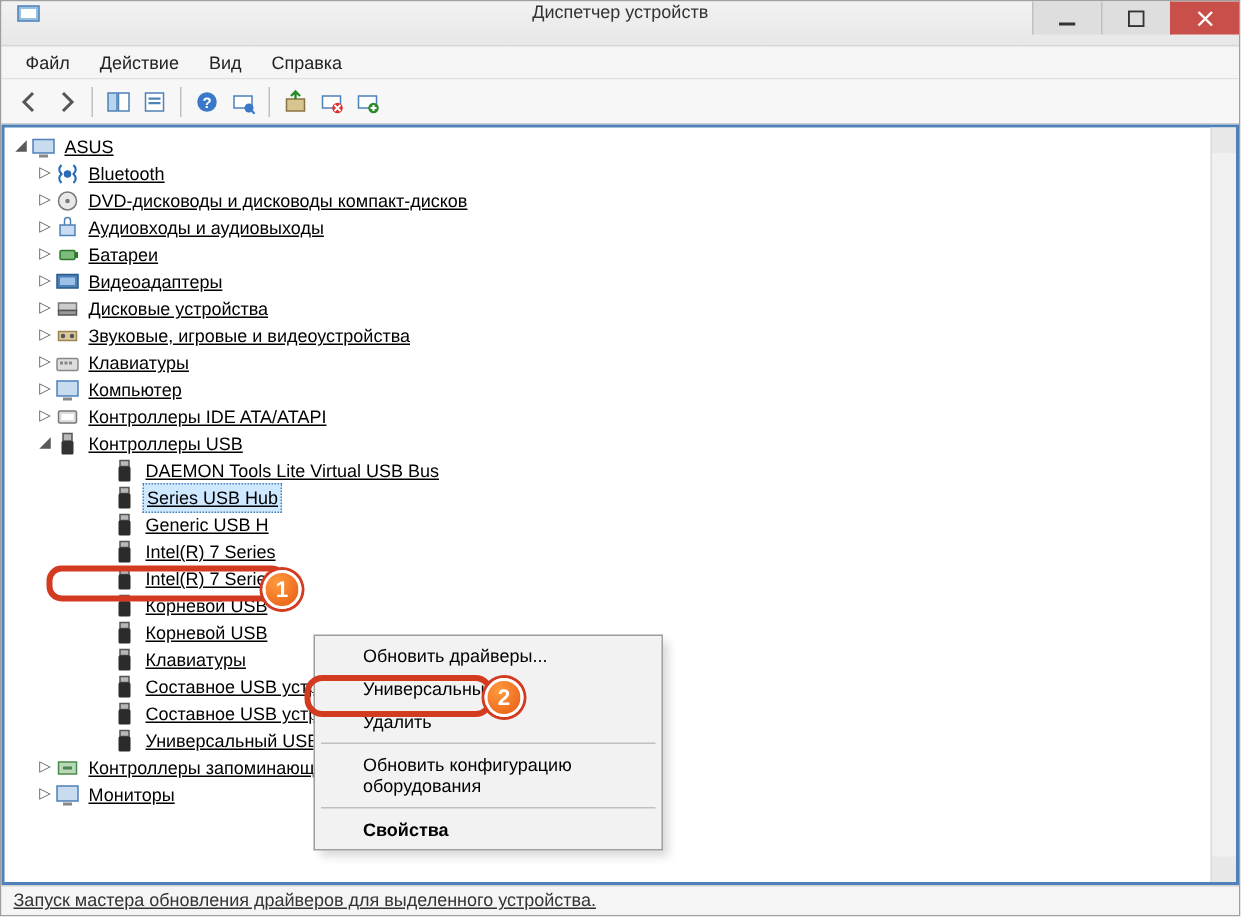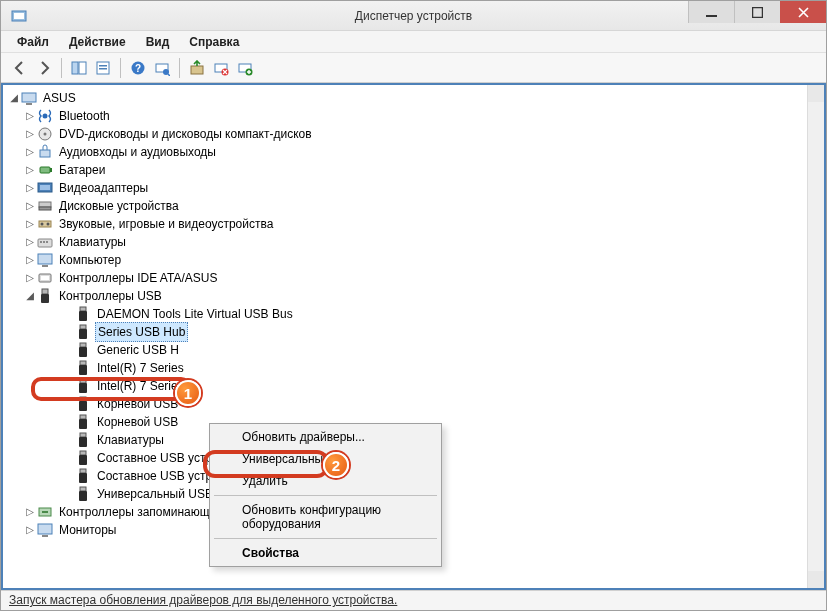--- a/index.html
+++ b/index.html
@@ -16,21 +16,21 @@
     border: 1px solid #9f9f9f;
     background: #fff;
     position: relative;
     display: flex; flex-direction: column;
   }
   
   .titlebar {
     height: 30px;
     background: linear-gradient(#f2f2f2, #e7e7e7);
     border-bottom: 1px solid #d6d6d6;
-    display: flex; align-items: center;
+    display: flex; 
     position: relative;
   }
   .titlebar .app-icon {
     width: 16px; height: 16px;
     margin: 0 8px 0 10px;
   }
   .titlebar .title {
     position: absolute;
     left: 0; right: 0;
     text-align: center;
@@ -57,21 +57,20 @@
     height: 22px;
     display: flex; align-items: center;
     padding: 0 6px;
     background: #f5f5f5;
     border-bottom: 1px solid #e0e0e0;
   }
   .menubar .menu {
     padding: 2px 10px;
     cursor: pointer;
     color: #222;
-    font-weight: bold;
   }
   
   .toolbar {
     height: 30px;
     display: flex; align-items: center;
     padding: 2px 8px;
     background: #f7f7f7;
     border-bottom: 1px solid #cfcfcf;
     gap: 2px;
   }
@@ -129,21 +128,21 @@
   .node .ico {
     width: 16px; height: 16px;
     margin-right: 4px;
     display: inline-flex; align-items: center; justify-content: center;
   }
   .node.selected .label-box {
     background: #cee8ff;
     border: 1px dotted #4d81b8;
     padding: 0 2px;
   }
-  .label-box { padding: 0 2px; }
+  .label-box { padding: 0 2px; text-decoration: underline; }
   .children { padding-left: 18px; }
   
   .lvl1 { padding-left: 2px; }
   
   .ctx-menu {
     position: absolute;
     left: 206px; top: 338px;
     width: 233px;
     background: #f2f2f2;
     border: 1px solid #a0a0a0;
@@ -413,21 +412,21 @@
     <span class="label-box">Компьютер</span>
           </div>
           <div class="node">
     <span class="twisty">▷</span>
     <span class="ico">
               <svg viewBox="0 0 16 16">
                 <rect x="2" y="4" width="12" height="8" rx="1" fill="#ddd" stroke="#777"></rect>
                 <rect x="4" y="6" width="8" height="4" fill="#fff"></rect>
               </svg>
             </span>
-    <span class="label-box">Контроллеры IDE ATA/ASUS</span>
+    <span class="label-box">Контроллеры IDE ATA/ATAPI</span>
           </div>
           <div class="node">
   <span class="twisty">◢</span>
   <span class="ico">
               <svg viewBox="0 0 16 16">
                 <rect x="5" y="1" width="6" height="5" fill="#b8b8b8" stroke="#555"></rect>
                 <rect x="4" y="6" width="8" height="9" rx="1" fill="#333"></rect>
               </svg>
             </span>
   <span class="label-box">Контроллеры USB</span>

